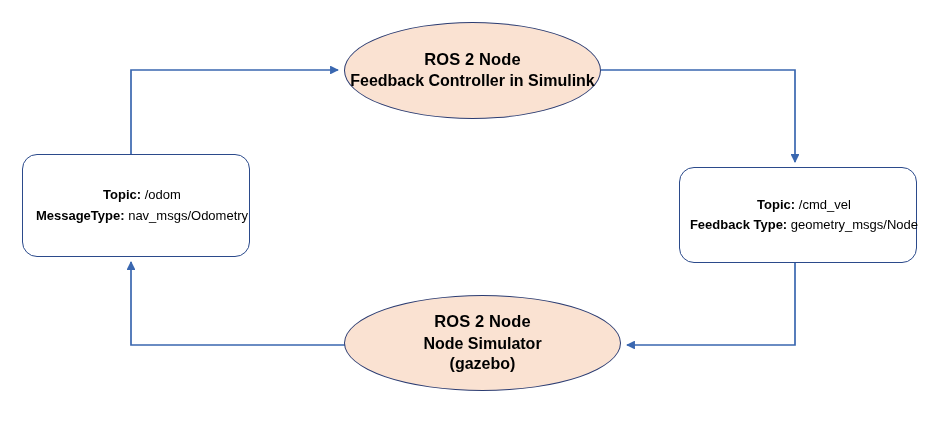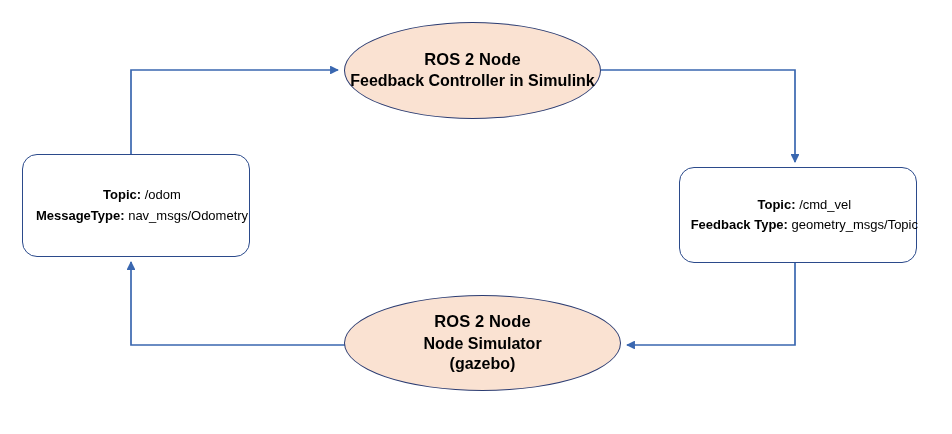--- a/index.html
+++ b/index.html
@@ -150,18 +150,18 @@
   </div>
 
   <div class="topic-box" id="box-right">
     <div class="topic-stack">
       <div class="topic-line">
         <span class="lbl">Topic:</span>
         <span>/cmd_vel</span>
       </div>
       <div class="topic-line">
         <span class="lbl">Feedback Type:</span>
-        <span>geometry_msgs/Topic</span>
+        <span>geometry_msgs/Node</span>
       </div>
     </div>
   </div>
 
 </div>
 
 </body></html>

